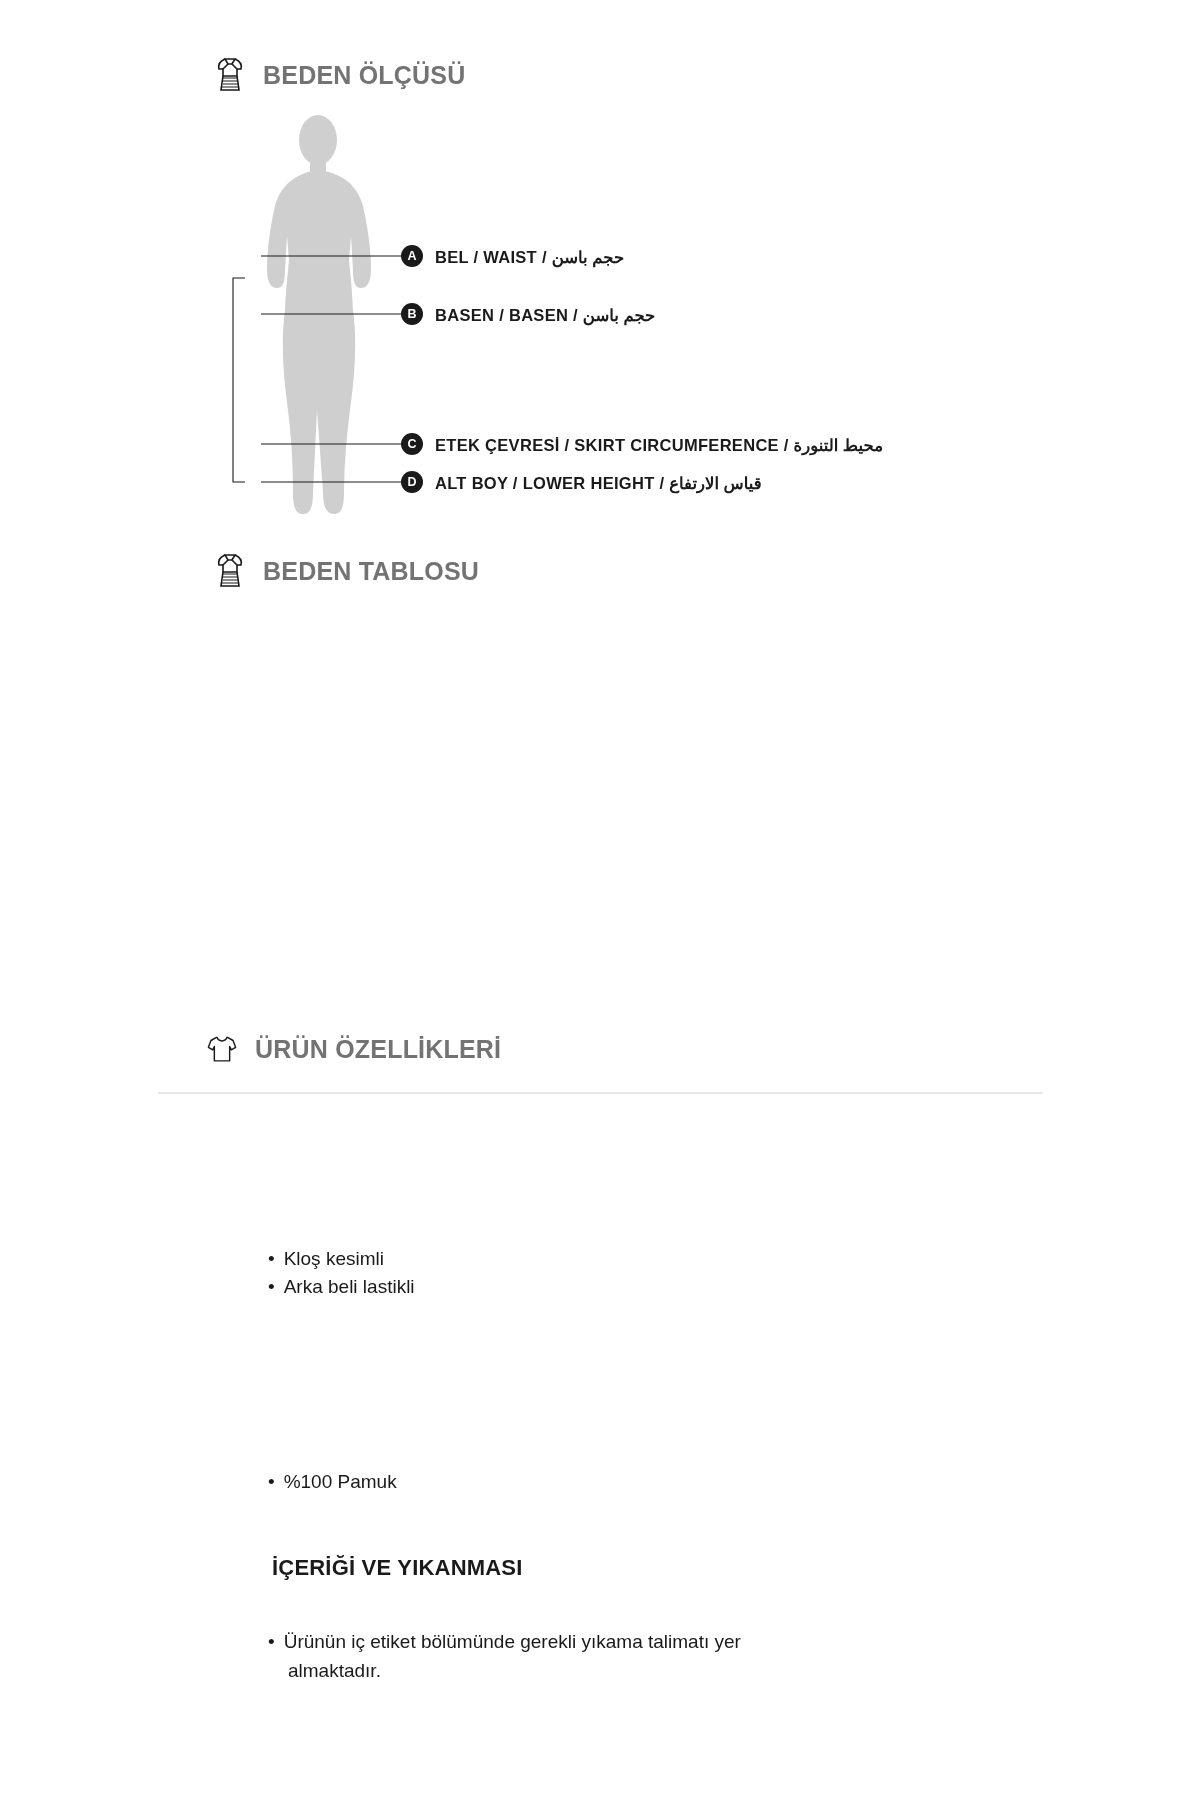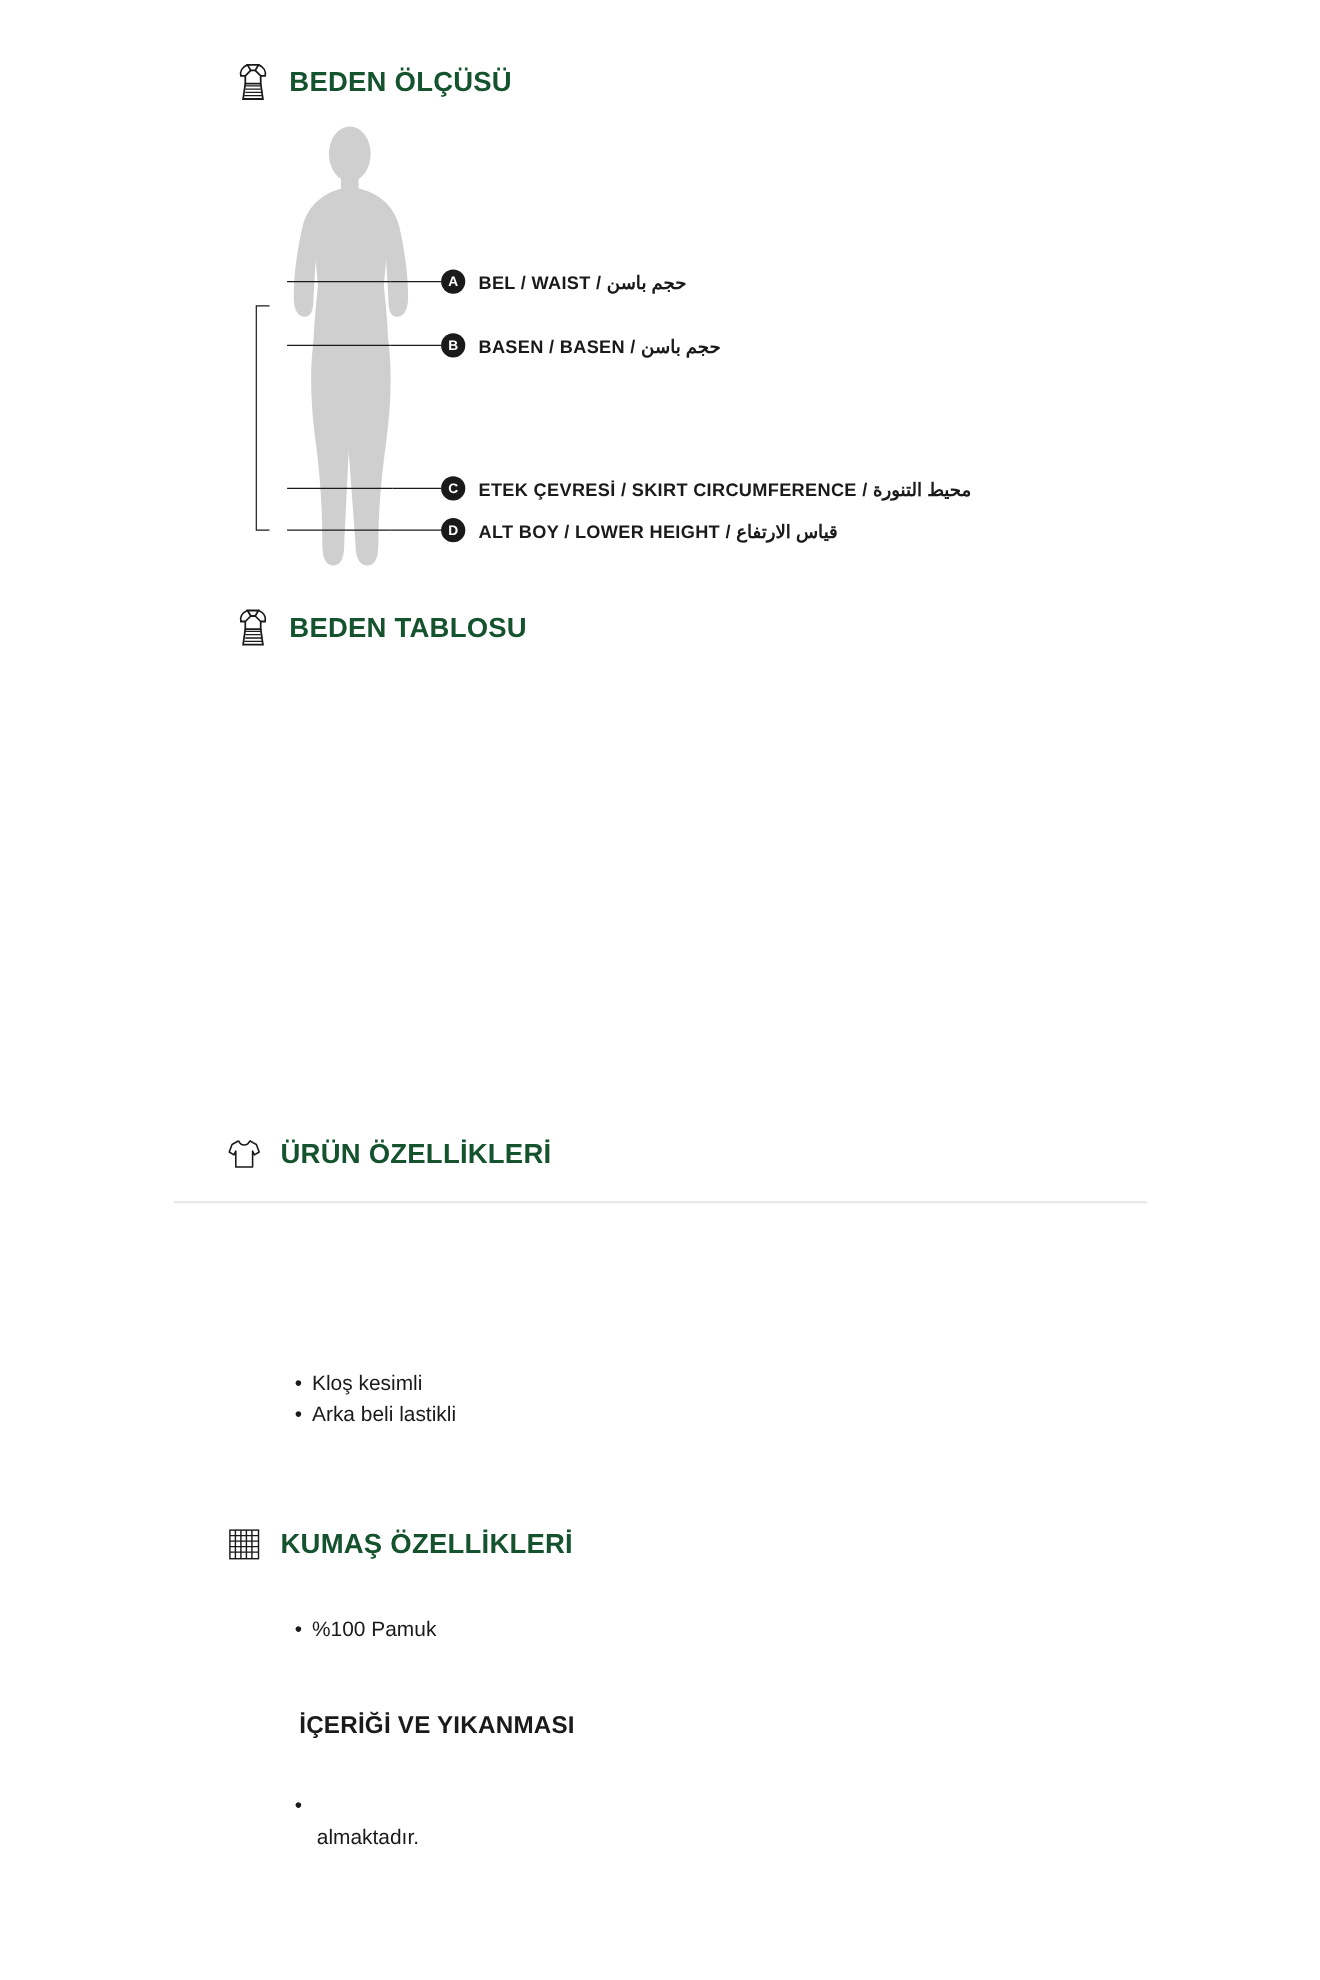--- a/index.html
+++ b/index.html
@@ -25,21 +25,21 @@
   
   .sec-head {
     display: flex;
     align-items: center;
     gap: 16px;
   }
   .sec-head .title {
     font-size: 25px;
     font-weight: bold;
     letter-spacing: 0.2px;
-    color: #14532d;
+    color: #737373;
   }
   .sec-icon {
     width: 34px;
     height: 38px;
     display: block;
   }
 
   
   #measure-head { position: absolute; left: 213px; top: 56px; }
 
@@ -320,32 +320,22 @@
         <path d="M14 5 C16 11, 24 11, 26 5"></path>
       </g>
     </svg>
     <span class="title">ÜRÜN ÖZELLİKLERİ</span>
   </div>
   <ul class="dotlist" id="features-list">
     <li>Kloş kesimli</li>
     <li>Arka beli lastikli</li>
   </ul>
 
-  <div class="sec-head" id="fabric-head">
-    <svg class="sec-icon" viewBox="0 0 34 34">
-      <g stroke="#1a1a1a" stroke-width="1.3" fill="none">
-        <rect x="4" y="4" width="26" height="26"></rect>
-        <path d="M4 9 H30 M4 14 H30 M4 19 H30 M4 24 H30"></path>
-        <path d="M9 4 V30 M14 4 V30 M19 4 V30 M24 4 V30"></path>
-      </g>
-    </svg>
-    <span class="title">KUMAŞ ÖZELLİKLERİ</span>
-  </div>
   <ul class="dotlist" id="fabric-list">
     <li>%100  Pamuk</li>
   </ul>
 
   <div id="care-head">İÇERİĞİ VE YIKANMASI</div>
   <ul class="dotlist" id="care-list">
-    <li><span class="ind">almaktadır.</span></li>
+    <li><span>Ürünün iç etiket bölümünde gerekli yıkama talimatı yer</span><span class="ind">almaktadır.</span></li>
   </ul>
 
 </div>
 
 </body></html>

